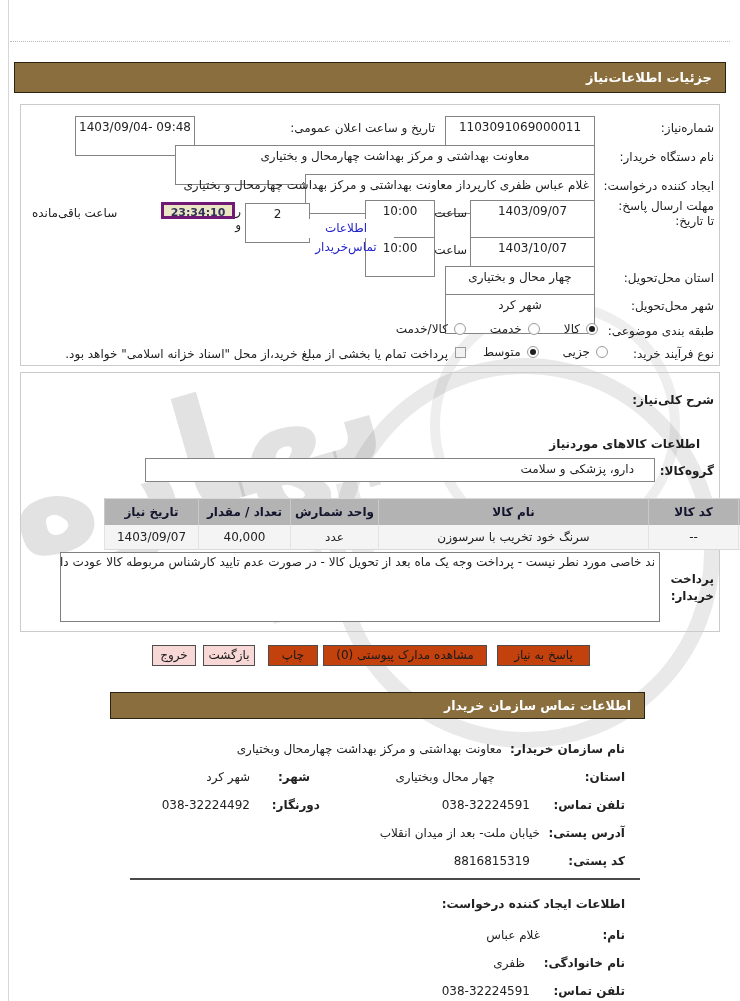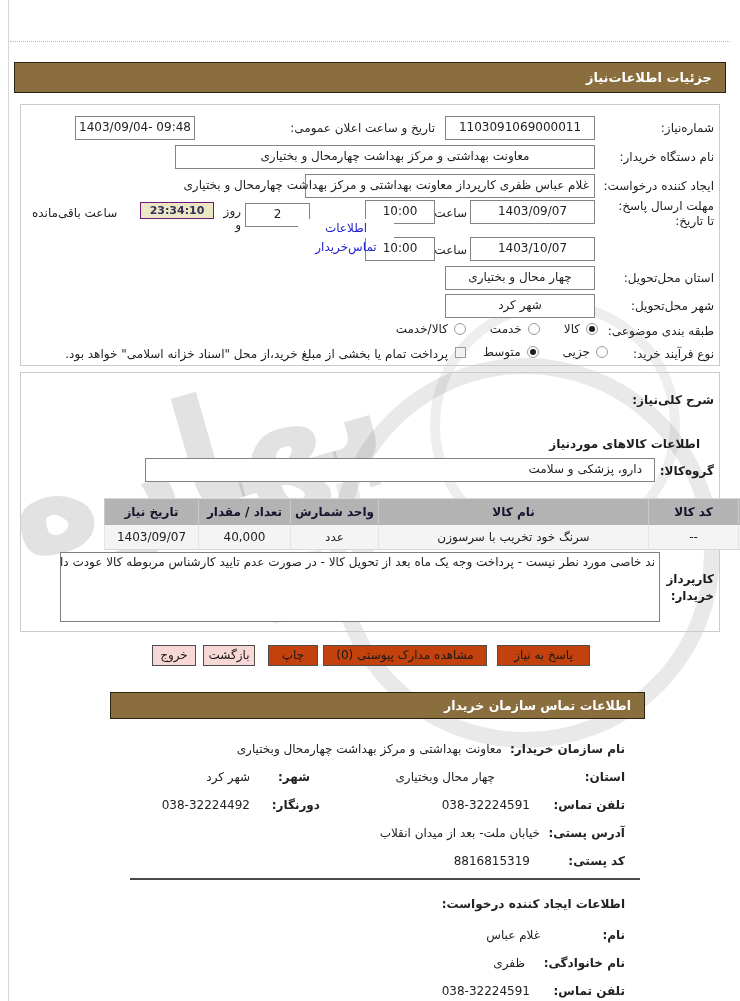--- a/index.html
+++ b/index.html
@@ -12,27 +12,27 @@
   .dotted-rule { left:10px; top:41px; width:720px; height:0; border-top:1px dotted #b9b9b9; }
 
   .brown-bar { background:#8a6e3e; border:1px solid #2c2410; color:#fff; font-weight:bold;
     font-size:13px; line-height:29px; padding:0 13px; text-align:right; z-index:2; }
 
   .panel { border:1px solid #cbcbcb; background:transparent; z-index:1; }
 
   .lbl { text-align:right; color:#1e1e1e; z-index:2; line-height:15px; }
   .lbl.b { font-weight:bold; }
 
-  .box { background:#fff; border:1px solid #848484; height:24px; line-height:21px;
+  .box { background:#fff; border:1px solid #848484; height:40px; line-height:21px;
     text-align:center; z-index:2; overflow:hidden; }
-  .box.rt { text-align:right; padding-right:12px; }
+  .box.rt { text-align:right; padding-right:20px; }
   .box.ovf { overflow:visible; white-space:nowrap; text-align:right; padding-right:5px; }
 
-  .countdown { background:#ebe7c4; border:1px solid #701a75; color:#33335a; font-weight:bold;
-    font-size:11px; text-align:center; line-height:15px; z-index:2; }
+  .countdown { background:#ebe7c4; border:3px solid #701a75; color:#33335a; font-weight:bold;
+    font-size:11px; text-align:center; line-height:15px; z-index:2;margin-left:21px; }
 
   .link { color:#2323cc; background:#fff; z-index:3; text-align:center; line-height:19px; cursor:pointer; }
 
   .radio { display:inline-block; width:12px; height:12px; border:1px solid #9b9b9b;
     border-radius:50%; background:#fdfdfd; vertical-align:-2px; }
   .radio.sel::after { content:""; display:block; width:6px; height:6px; margin:2px;
     background:#1d1d1d; border-radius:50%; }
   .cbx { display:inline-block; width:11px; height:11px; border:1px solid #9b9b9b;
     background:#f2f2f2; vertical-align:-2px; }
   .optrow { display:flex; gap:24px; align-items:center; z-index:2; }
@@ -172,21 +172,21 @@
         <td>1</td>
         <td>--</td>
         <td>سرنگ خود تخریب با سرسوزن</td>
         <td>عدد</td>
         <td class="ltr">40,000</td>
         <td>1403/09/07</td>
       </tr>
     </tbody>
   </table>
 
-  <div class="abs lbl b" style="right:26px; top:572px;">کارپرداز</div>
+  <div class="abs lbl b" style="right:26px; top:572px;">پرداخت</div>
   <div class="abs lbl b" style="right:26px; top:589px;">خریدار:</div>
   <div class="abs ta" style="left:60px; top:552px; width:600px; height:70px; white-space:nowrap; text-align:right;">ند خاصی مورد نطر نیست - پرداخت وجه یک ماه بعد از تحویل کالا - در صورت عدم تایید کارشناس مربوطه کالا عودت داده می شود_ کالا داری</div>
 
   <div class="abs btn green" style="left:497px; top:645px; width:93px;">پاسخ به نیاز</div>
   <div class="abs btn green" style="left:323px; top:645px; width:164px;">مشاهده مدارک پیوستی (0)</div>
   <div class="abs btn green" style="left:268px; top:645px; width:50px;">چاپ</div>
   <div class="abs btn pink" style="left:203px; top:645px; width:52px;">بازگشت</div>
   <div class="abs btn pink" style="left:152px; top:645px; width:44px;">خروج</div>
 
   <div class="abs brown-bar" style="left:110px; top:692px; width:535px; height:27px; line-height:25px; font-size:12.5px;"><span>اطلاعات تماس سازمان خریدار</span></div>

